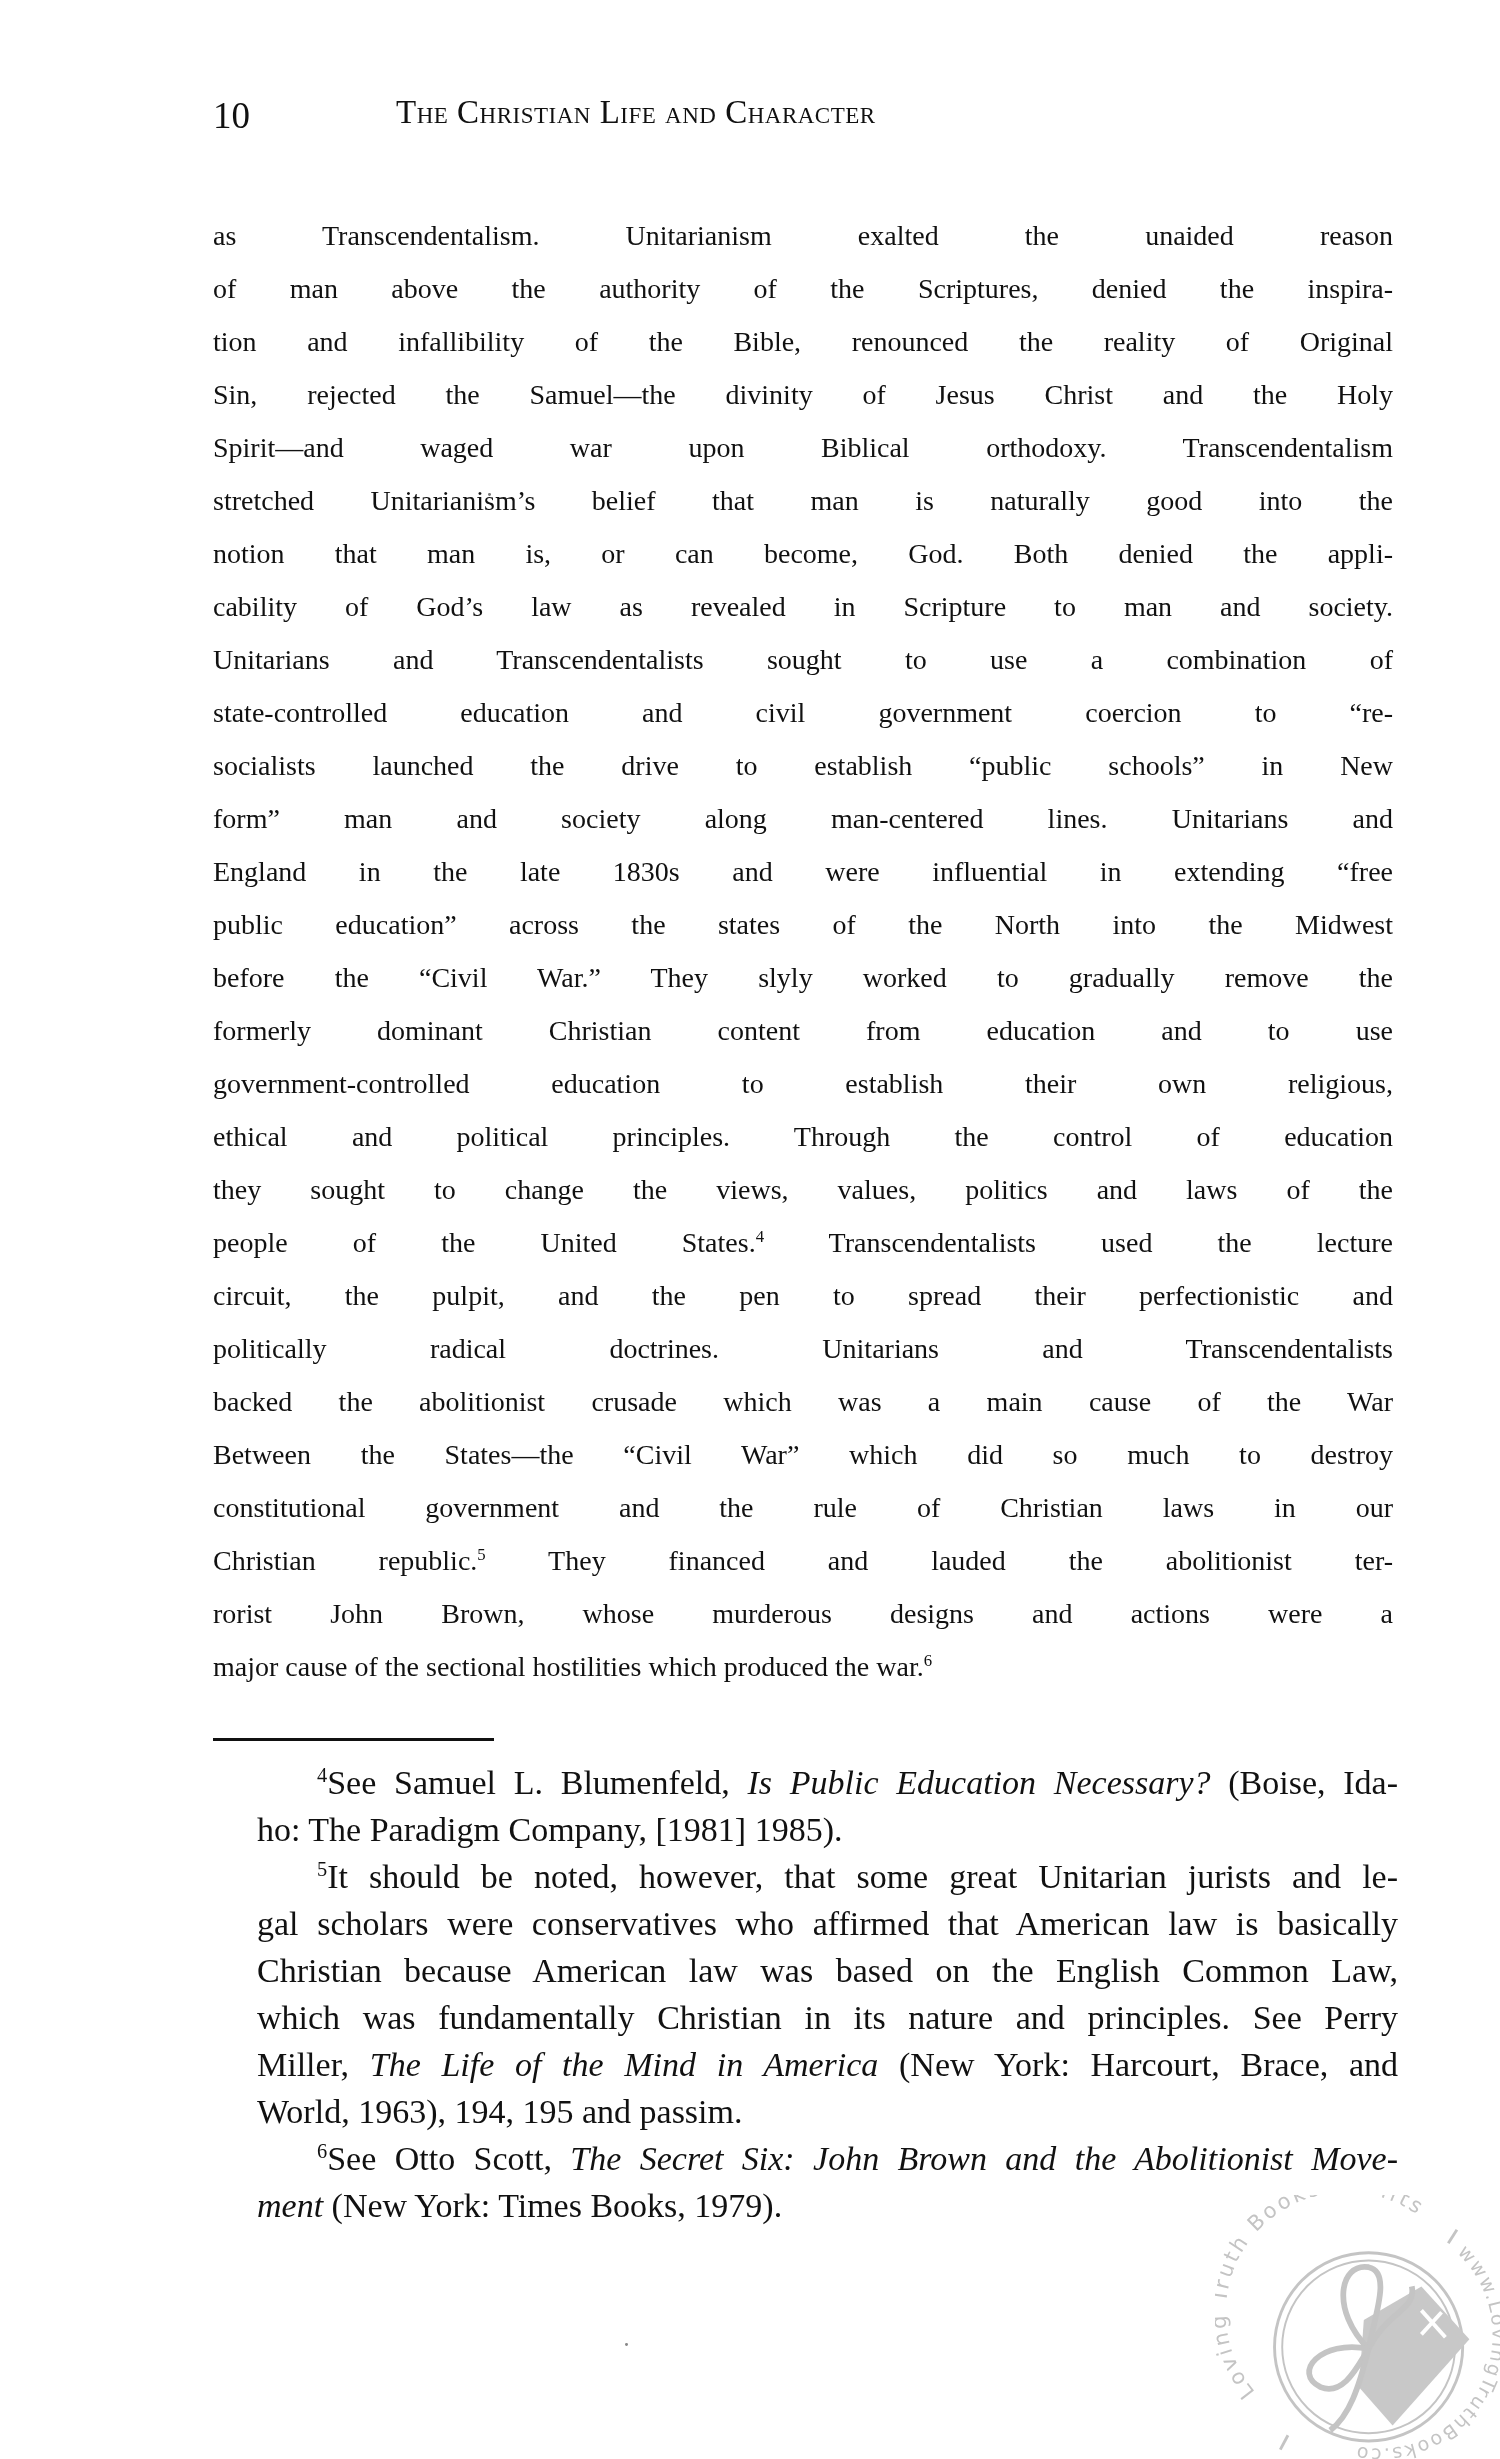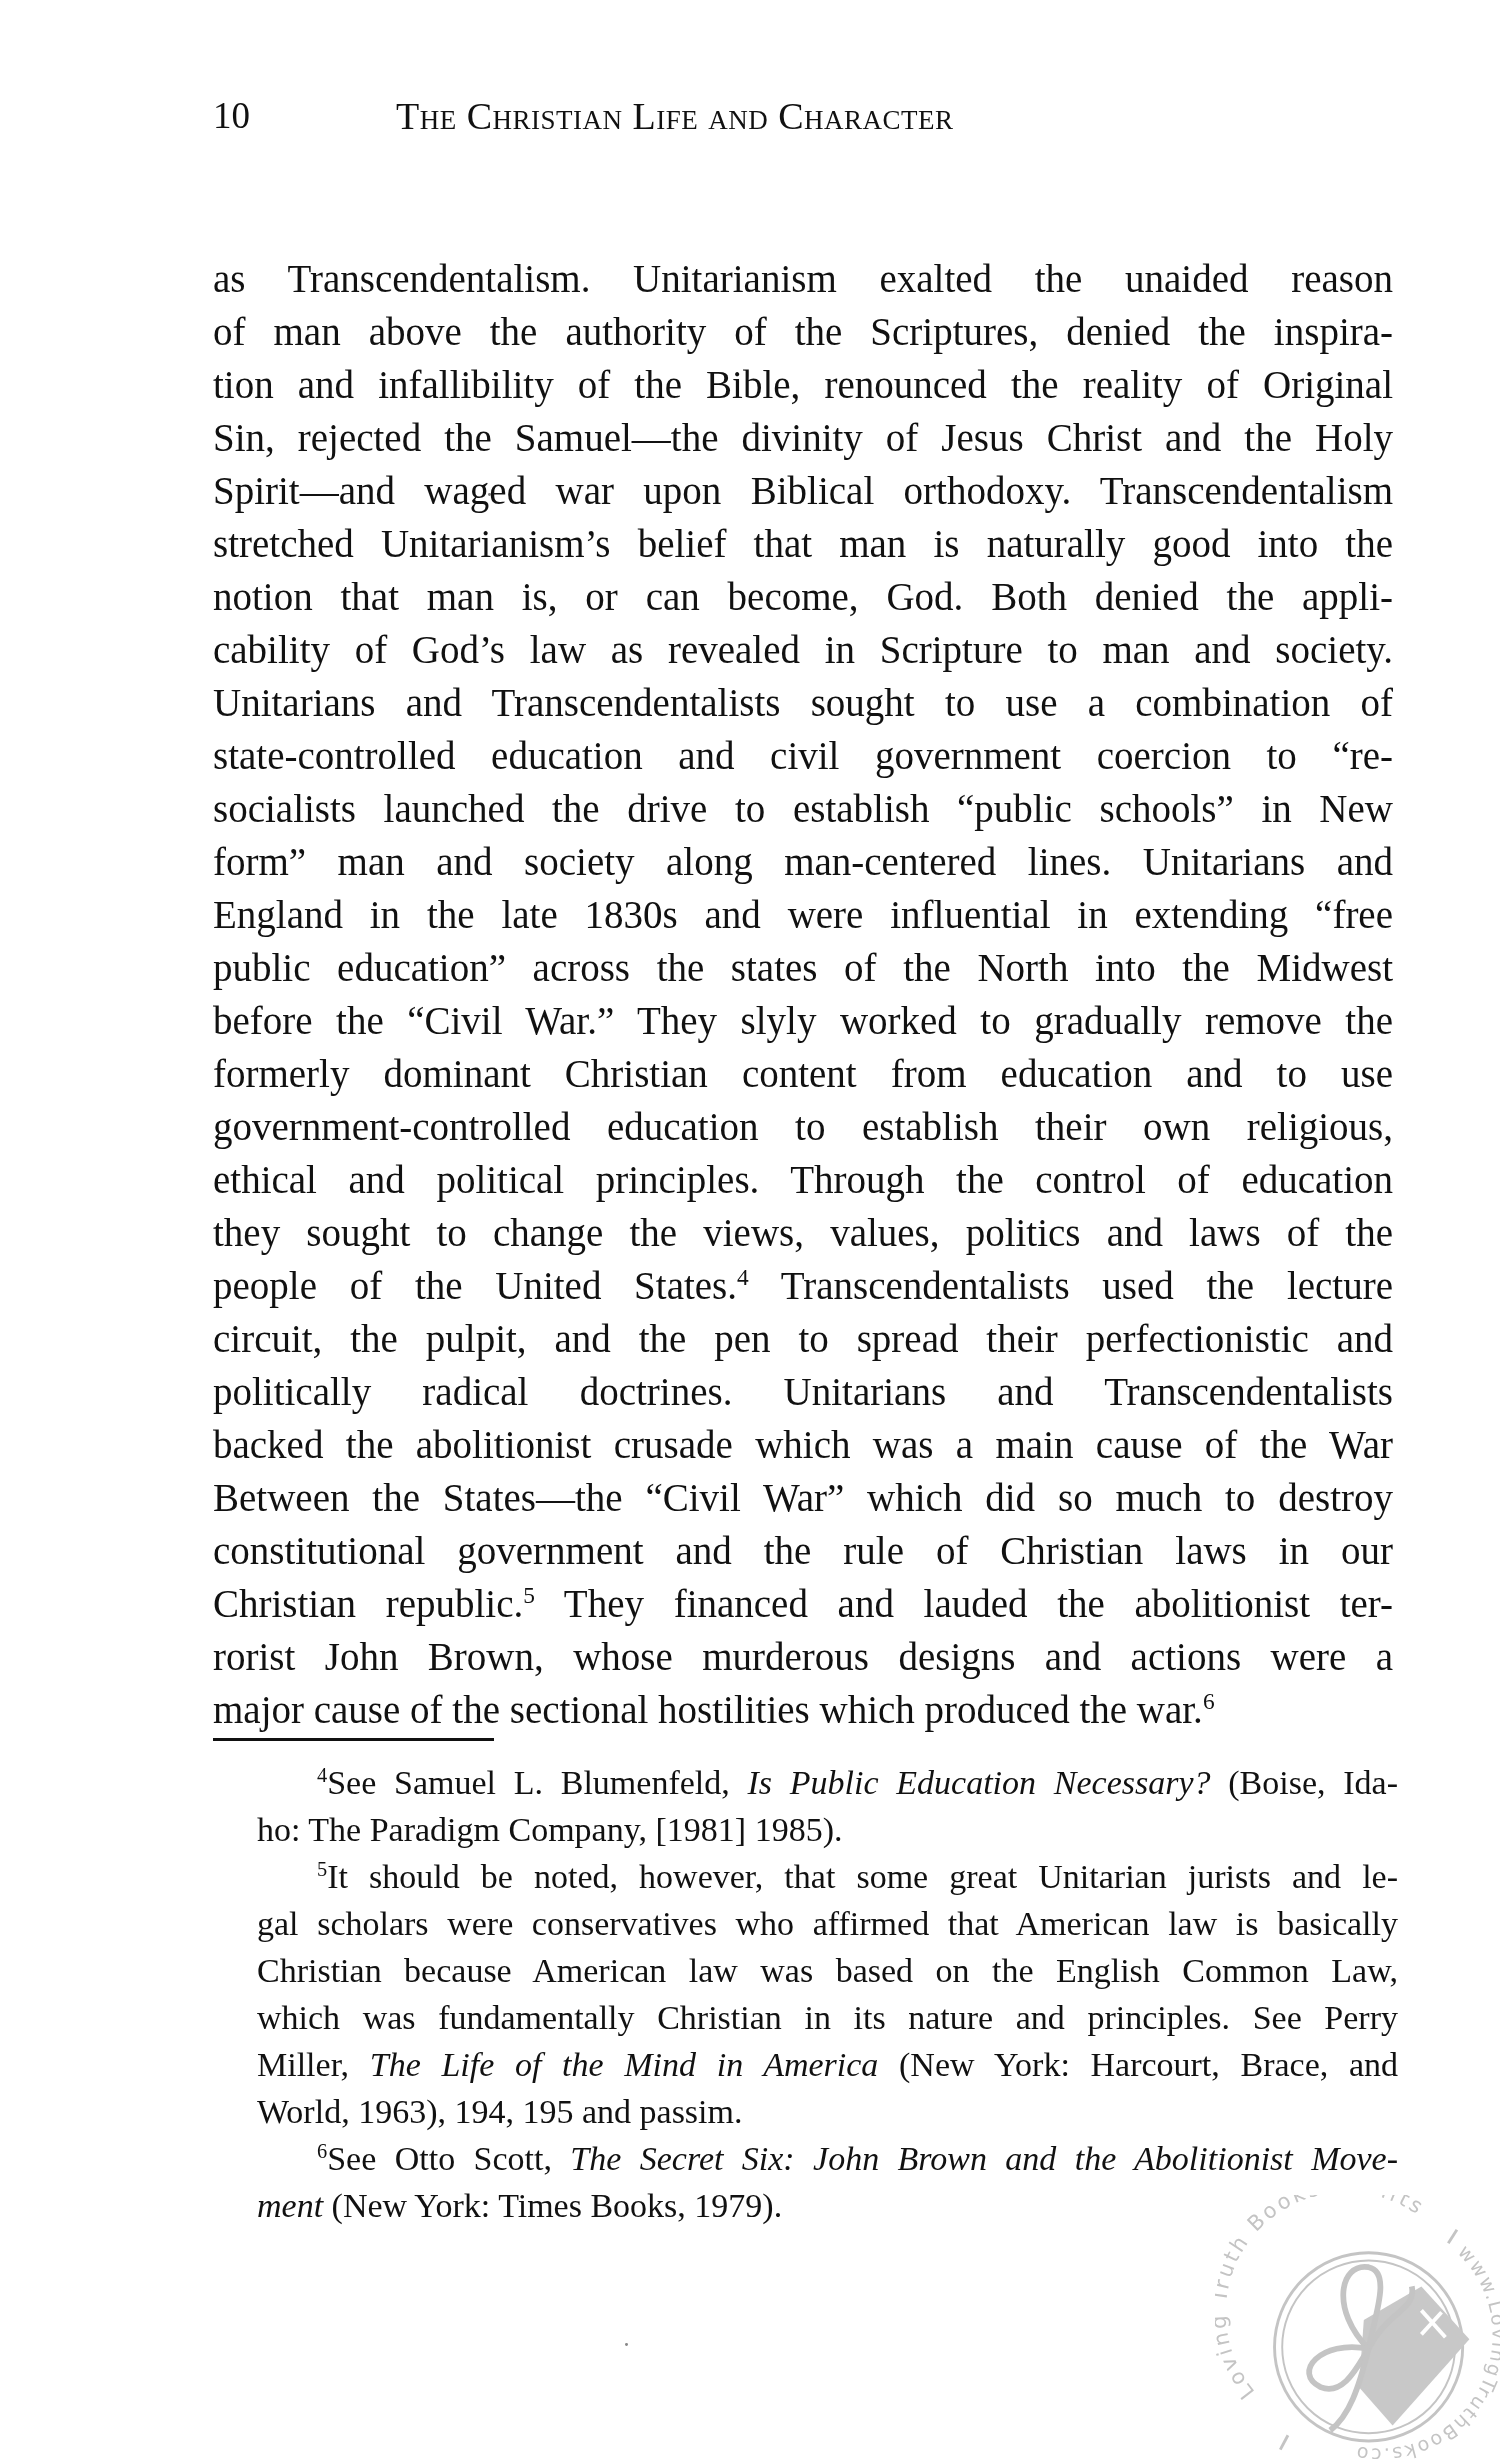--- a/index.html
+++ b/index.html
@@ -1,21 +1,21 @@
 <!DOCTYPE html>
 <html><head>
 <meta charset="utf-8">
 <style>
   html, body { margin: 0; padding: 0; background: #ffffff; }
   body { width: 1501px; height: 2459px; position: relative; overflow: hidden; color: #111; font-family: "Liberation Serif", "DejaVu Serif", serif; }
   .page { position: absolute; left: 0; top: 9px; width: 1501px; height: 2459px; }
   .running-head { position: absolute; top: 85px; left: 213px; width: 1191px; height: 58px; font-size: 37px; }
   .page-number { position: absolute; left: 0; top: 0; }
-  .running-title { position: absolute; left: 183px; top: 0; font-variant: small-caps; letter-spacing: 0.5px; font-size: 38px; }
-  .body-text { position: absolute; left: 213px; top: 200px; width: 1180px; font-size: 39px; line-height: 53px; text-align: justify; margin-top: 43px; }
+  .running-title { position: absolute; left: 183px; top: 0; font-variant: small-caps; letter-spacing: 0.5px; font-size: 33px; }
+  .body-text { position: absolute; left: 213px; top: 200px; width: 1180px; font-size: 28px; line-height: 53px; text-align: justify; }
   .body-line { display: block; text-align: justify; text-align-last: justify; white-space: nowrap; height: 53px; }
   .body-line.last { text-align-last: left; }
   sup { font-size: 0.6em; line-height: 0; vertical-align: super; }
   .fn-rule { position: absolute; left: 213px; top: 1729px; width: 281px; height: 2.9px; background: #111; }
   .footnotes { position: absolute; left: 213px; top: 1750px; width: 1185px; font-size: 34px; line-height: 47px; }
   .fn-line { display: block; white-space: nowrap; text-align: justify; text-align-last: justify; height: 47px; margin-left: 44px; }
   .fn-line.indent { padding-left: 60px; }
   .fn-line.last { text-align-last: left; }
   .fn-line i { font-style: italic; }
   .stray-dot { position: absolute; left: 625px; top: 2334px; width: 2.9px; height: 2.9px; background: #888; border-radius: 50%; }

